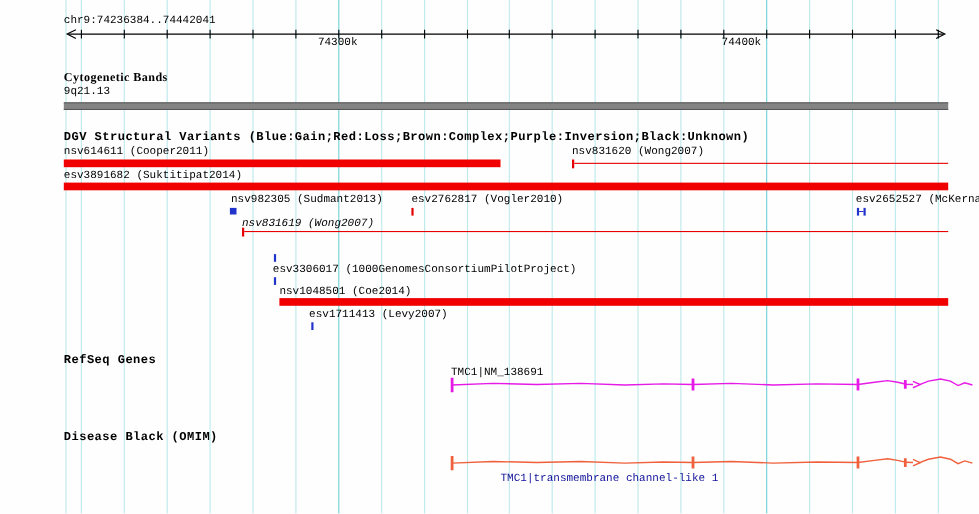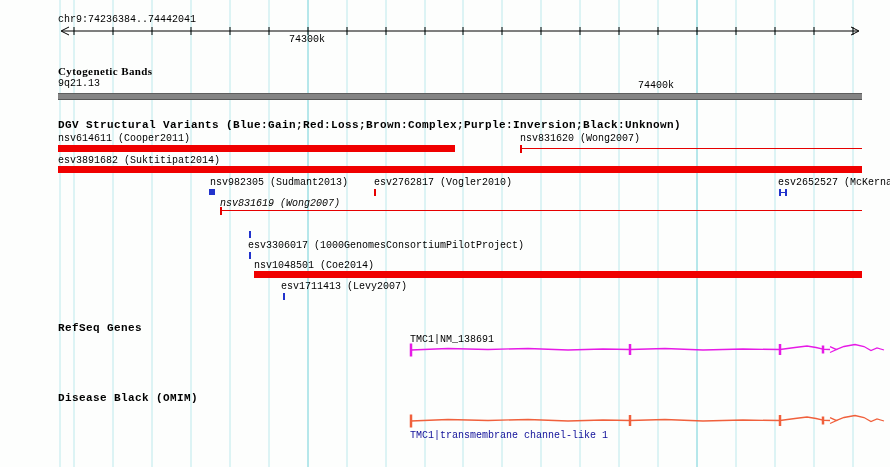--- a/index.html
+++ b/index.html
@@ -14,21 +14,21 @@
   .stick-red{position:absolute;width:2px;background:#e60000;}
   .tick-blue{position:absolute;width:2px;height:7px;background:#2233cc;}
   .tick-red{position:absolute;width:2px;height:7px;background:#e60000;}
   .sq-blue{position:absolute;width:6px;height:6px;background:#2233cc;}
   .hmark{position:absolute;width:8px;height:7px;box-sizing:border-box;
          border-left:2px solid #2233cc;border-right:2px solid #2233cc;
          background:linear-gradient(to bottom,transparent 3px,#2233cc 3px,#2233cc 4px,transparent 4px);}
   .cytoband{position:absolute;left:58px;top:93px;width:804px;height:7px;background:#848484;
             border-top:1px solid #5e5e5e;border-bottom:1px solid #565656;box-sizing:border-box;}
   .gene{position:absolute;}
-  .omim-label{color:#101099;}
+  .omim-label{color:#101099;margin-left:45px;}
 </style>
 </head>
 <body>
 
 <div id="browser">
 
   <svg class="abs" width="890" height="467" style="left:0;top:0;">
     <g stroke="#bce9ec" stroke-width="1">
       <line x1="60" y1="0" x2="60" y2="467"></line>
         <line x1="74" y1="0" x2="74" y2="467"></line>
@@ -78,21 +78,21 @@
       <line x1="697" y1="27" x2="697" y2="35"></line>
         <line x1="736" y1="27" x2="736" y2="35"></line>
       <line x1="775" y1="27" x2="775" y2="35"></line>
         <line x1="814" y1="27" x2="814" y2="35"></line>
       <line x1="853" y1="27" x2="853" y2="35"></line>
     </g>
   </svg>
 
   <span class="lbl" style="left:58px;top:14px;">chr9:74236384..74442041</span>
   <span class="lbl" style="left:289px;top:34px;">74300k</span>
-  <span class="lbl" style="left:638px;top:34px;margin-top:46px;">74400k</span>
+  <span class="lbl" style="left:656px;top:34px;">74400k</span>
 
   <span class="title" style="left:58px;top:65px;font-family:Liberation Serif, serif;">Cytogenetic Bands</span>
   <span class="lbl" style="left:58px;top:78px;">9q21.13</span>
   <div class="cytoband"></div>
 
   <span class="title" style="left:58px;top:119px;">DGV Structural Variants (Blue:Gain;Red:Loss;Brown:Complex;Purple:Inversion;Black:Unknown)</span>
 
   <span class="lbl" style="left:58px;top:133px;">nsv614611 (Cooper2011)</span>
   <div class="bar" style="left:58px;top:145px;width:397px;"></div>
   <span class="lbl" style="left:520px;top:133px;">nsv831620 (Wong2007)</span>

